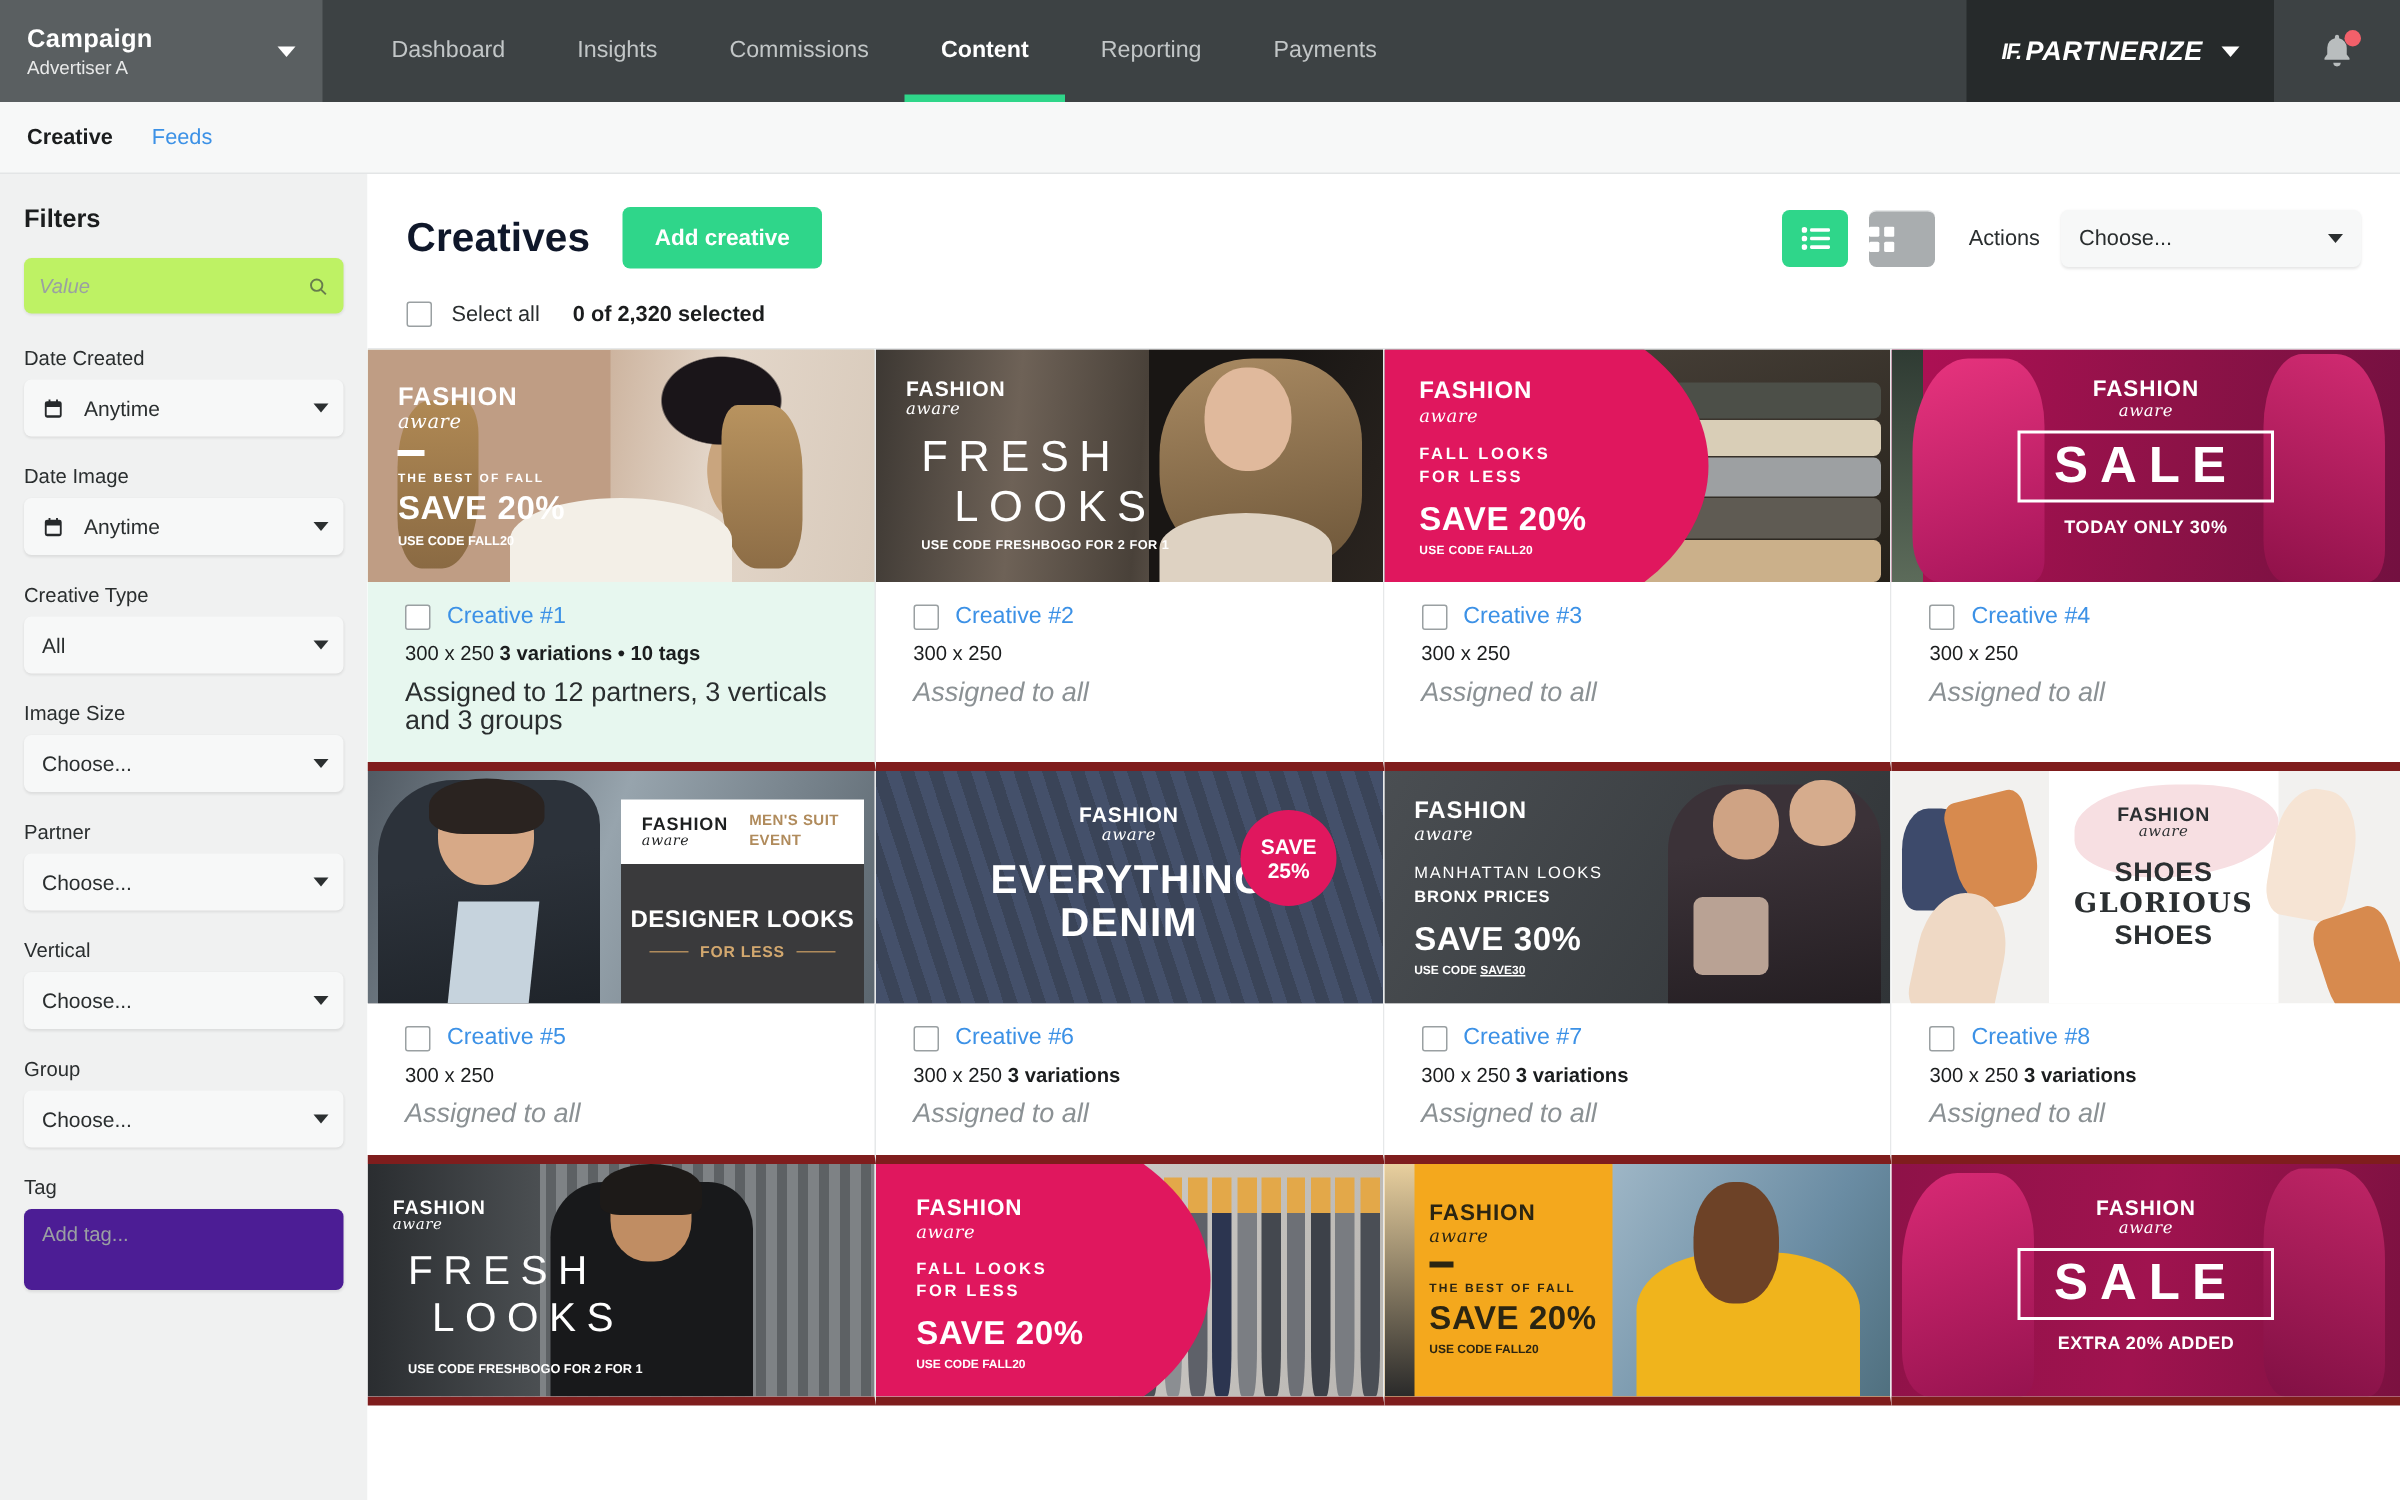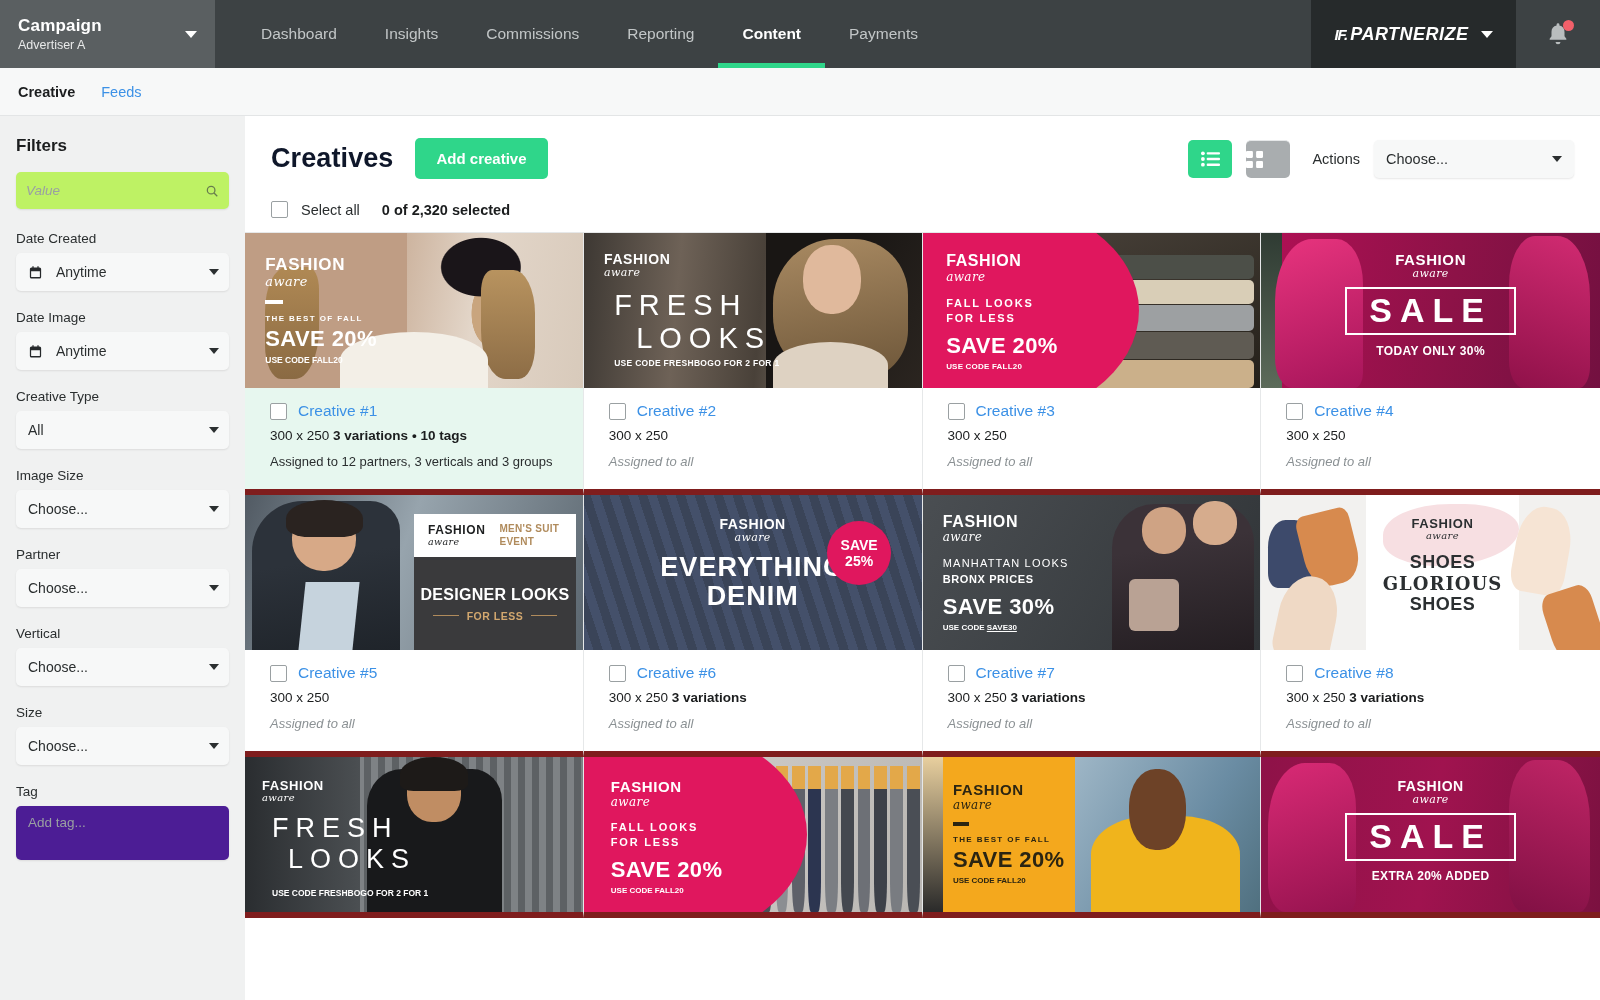--- a/index.html
+++ b/index.html
@@ -139,21 +139,21 @@
     background: #fff; cursor: pointer;
   }
   .card:nth-child(4n) { border-right: 0; }
   .card.hl { background: #e7f7ef; }
   .thumb { height: 155px; overflow: hidden; position: relative; }
   .meta { padding: 14px 25px 18px 25px; }
   .meta-top { display: flex; align-items: center; gap: 11px; }
   .cname { color: #3c91e6; font-size: 15.5px; }
   .dims { font-size: 13.5px; color: #1b1d1e; margin-top: 8px; }
   .dims b { font-weight: bold; }
-  .assigned { font-size: 13px; color: #8b9194; font-style: italic; margin-top: 9px; line-height: 19px; }
+  .assigned { font-size: 18px; color: #8b9194; font-style: italic; margin-top: 9px; line-height: 19px; }
   .assigned.dark { color: #2a2e2f; font-style: normal; }
 
   
   .bn { width: 100%; height: 100%; position: relative; overflow: hidden; display: block; }
   .bn-logo { font-family: "Liberation Sans", sans-serif; font-weight: bold; letter-spacing: .6px; line-height: 1; }
   .bn-aware { font-family: "DejaVu Serif", serif; font-style: italic; font-weight: normal; letter-spacing: .4px; }
 
   
   .c1 { background: #bf9d84; }
   .c1 .ph { position: absolute; right: 0; top: 0; width: 52%; height: 100%;
@@ -290,22 +290,22 @@
       <div class="campaign-title">Campaign</div>
       <div class="campaign-sub">Advertiser A</div>
     </div>
     <span class="caret"></span>
   </div>
 
   <div class="navtabs">
     <div class="navtab">Dashboard</div>
     <div class="navtab">Insights</div>
     <div class="navtab">Commissions</div>
+    <div class="navtab active">Content</div>
     <div class="navtab">Reporting</div>
-    <div class="navtab active">Content</div>
     <div class="navtab">Payments</div>
   </div>
 
   <div class="brand">
     <span class="brand-logo">
       <span class="brand-mark">IF.</span>
       <span>PARTNERIZE</span>
     </span>
     <span class="caret"></span>
   </div>
@@ -386,21 +386,21 @@
 
     <div class="fgroup">
       <div class="flabel">Vertical</div>
       <div class="fselect">
         <span class="val">Choose...</span>
         <span class="dncaret"></span>
       </div>
     </div>
 
     <div class="fgroup">
-      <div class="flabel">Size</div>
+      <div class="flabel">Group</div>
       <div class="fselect">
         <span class="val">Choose...</span>
         <span class="dncaret"></span>
       </div>
     </div>
 
     <div class="fgroup">
       <div class="flabel">Tag</div>
       <div class="tagbox">Add tag...</div>
     </div>

